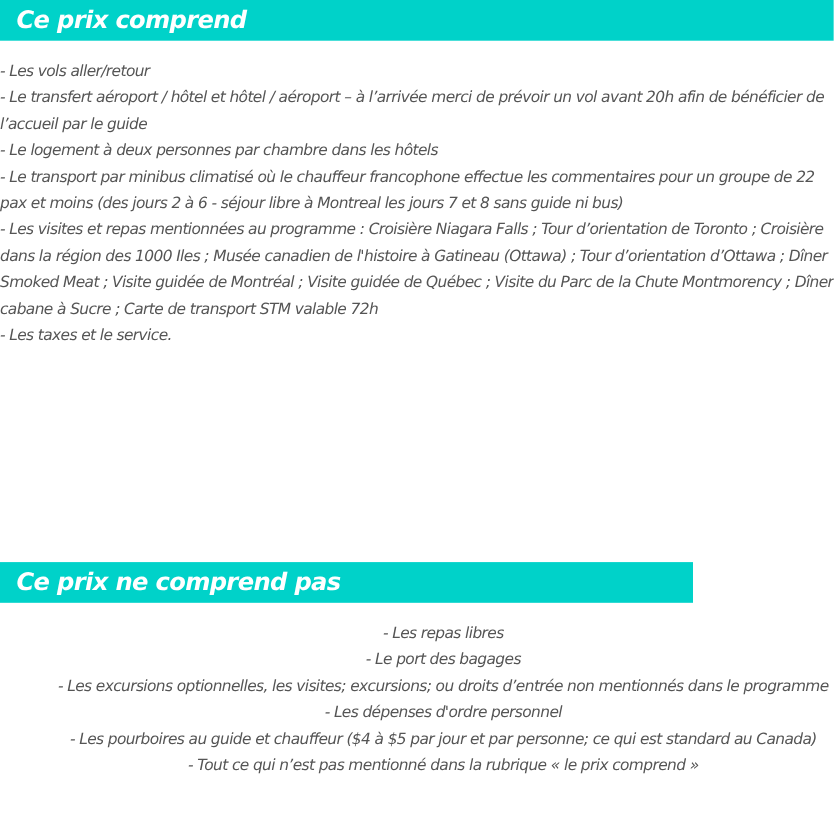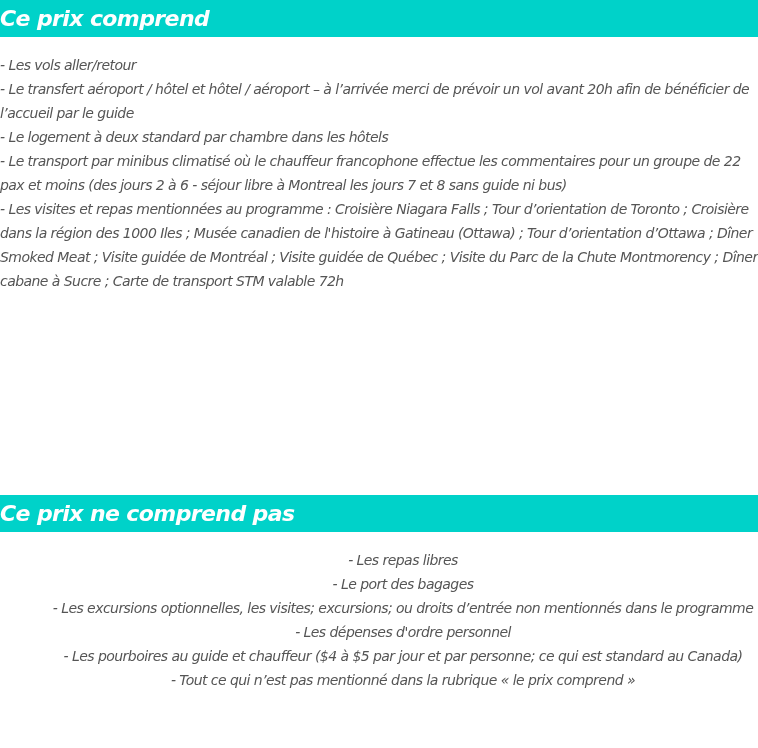--- a/index.html
+++ b/index.html
@@ -1,20 +1,21 @@
 <!DOCTYPE html>
 <html><head>
 <meta charset="utf-8">
 <style>
   html, body { margin: 0; padding: 0; background: #ffffff; }
   body { width: 758px; height: 748px; overflow: hidden; position: relative; }
   .section-header {
     background: #00d2c9;
     height: 37px;
     box-sizing: border-box;
+    padding-left: 15px;
     display: flex;
     align-items: center;
   }
   .section-header h2 {
     margin: 0;
     color: #ffffff;
     font-family: "DejaVu Sans", sans-serif;
     font-style: italic;
     font-weight: 600;
     font-size: 22px;
@@ -27,36 +28,37 @@
     font-family: "DejaVu Sans", sans-serif;
     font-style: italic;
     font-size: 14px;
     letter-spacing: -0.55px;
     color: #555555;
     line-height: 24px;
   }
   .list p { margin: 0; padding: 0; }
   #included { position: absolute; top: 0; left: 0; width: 758px; }
   #included .list { position: absolute; top: 53px; left: 0; width: 758px; }
-  #excluded { position: absolute; top: 495px; left: 0; width: 758px; text-align: center; }
+  #excluded { position: absolute; top: 511px; left: 0; width: 630px; text-align: center; }
   #excluded .list { position: absolute; top: 53px; left: 0; width: 758px; margin-left: 24px; }
 </style>
 </head>
 <body>
 
 <section id="included">
   <div class="section-header">
     <h2>Ce prix comprend</h2>
   </div>
   <div class="list">
     <p>- Les vols aller/retour</p>
     <p>- Le transfert aéroport / hôtel et hôtel / aéroport – à l’arrivée merci de prévoir un vol avant 20h afin de bénéficier de l’accueil par le guide</p>
-    <p>- Le logement à deux standard par chambre dans les hôtels</p>
+    <p>- Le logement à deux personnes par chambre dans les hôtels</p>
     <p>- Le transport par minibus climatisé où le chauffeur francophone effectue les commentaires pour un groupe de 22 pax et moins (des jours 2 à 6 - séjour libre à Montreal les jours 7 et 8 sans guide ni bus)</p>
     <p>- Les visites et repas mentionnées au programme : Croisière Niagara Falls ; Tour d’orientation de Toronto ; Croisière dans la région des 1000 Iles ; Musée canadien de l'histoire à Gatineau (Ottawa) ; Tour d’orientation d’Ottawa ; Dîner Smoked Meat ; Visite guidée de Montréal ; Visite guidée de Québec ; Visite du Parc de la Chute Montmorency ; Dîner cabane à Sucre ; Carte de transport STM valable 72h</p>
+    <p>- Les taxes et le service.</p>
   </div>
 </section>
 
 <section id="excluded">
   <div class="section-header">
     <h2>Ce prix ne comprend pas</h2>
   </div>
   <div class="list">
     <p>- Les repas libres</p>
     <p>- Le port des bagages</p>

